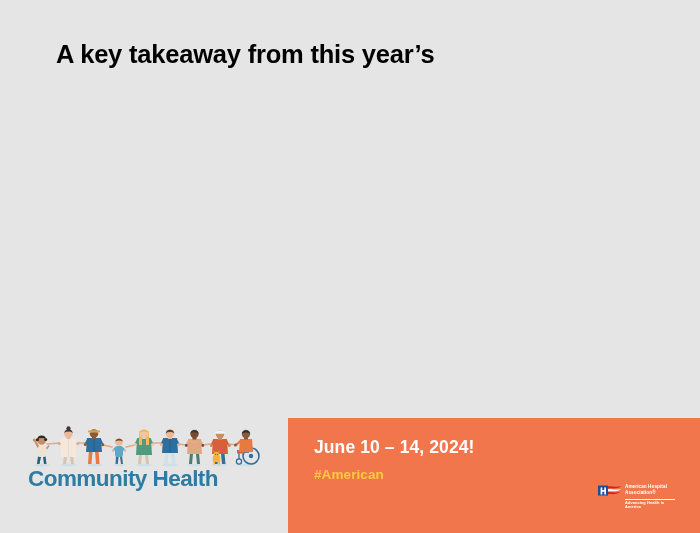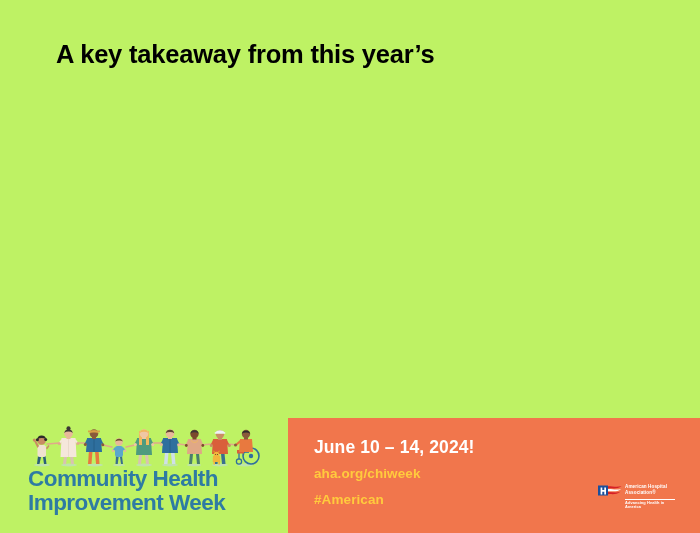--- a/index.html
+++ b/index.html
@@ -11,21 +11,21 @@
     height: 533px;
     background: #ffffff;
     font-family: "Liberation Sans", sans-serif;
     overflow: hidden;
     position: relative;
   }
 
   #slide {
     position: absolute;
     inset: 0;
-    background: #bef264;
+    background: #e5e5e5;
   }
 
   
   #headline {
     position: absolute;
     left: 56px;
     top: 36px;
     width: 560px;
     font-size: 25.5px;
     font-weight: bold;
@@ -324,28 +324,26 @@
         <path d="M213,28 L208.5,32 L210,33.5 L214,30 Z" fill="#e8793f"></path>
         <circle cx="208.5" cy="33" r="1.5" fill="#8a5a3a"></circle>
         <circle cx="219" cy="22" r="4.2" fill="#8a5a3a"></circle>
         <path d="M214.8,21.8 a4.3,4.3 0 0 1 8.4,0 a5.2,3.4 0 0 0 -8.4,0 Z" fill="#2d2a2a"></path>
         <rect x="217" y="25.5" width="4" height="2" fill="#8a5a3a"></rect>
       </g>
     </svg>
 
     <div id="chiw-wordmark">
       <span class="wm-line">Community Health</span>
-      <span class="wm-line">Improvement Week</span>
     </div>
   </div>
 
   <div id="banner">
     <div id="banner-text">
       <div class="banner-date">June 10 – 14, 2024!</div>
-      <div class="banner-link">aha.org/chiweek</div>
       <div class="banner-hashtag">#American</div>
     </div>
 
     <div id="aha-logo">
       <svg id="aha-mark" viewBox="0 0 24 15">
         <rect x="0" y="0.5" width="10" height="10" fill="#1b4f9c"></rect>
         <path d="M2.6,2.4 h1.7 v2.6 h2 v-2.6 h1.7 v7 h-1.7 v-2.7 h-2 v2.7 h-1.7 Z" fill="#ffffff"></path>
         <path d="M10,1.2 C15,1.2 19,2.6 23.6,1.0 C19.2,4.6 14.6,3.0 10,3.4 Z" fill="#d62027"></path>
         <path d="M10,4.1 C15,4.1 19,5.4 23.2,3.9 C19,7.4 14.6,5.9 10,6.3 Z" fill="#ffffff"></path>
         <path d="M10,7.0 C14.6,7.0 18.4,8.2 22.4,6.8 C18.4,10.1 14.2,8.8 10,9.2 Z" fill="#d62027"></path>

